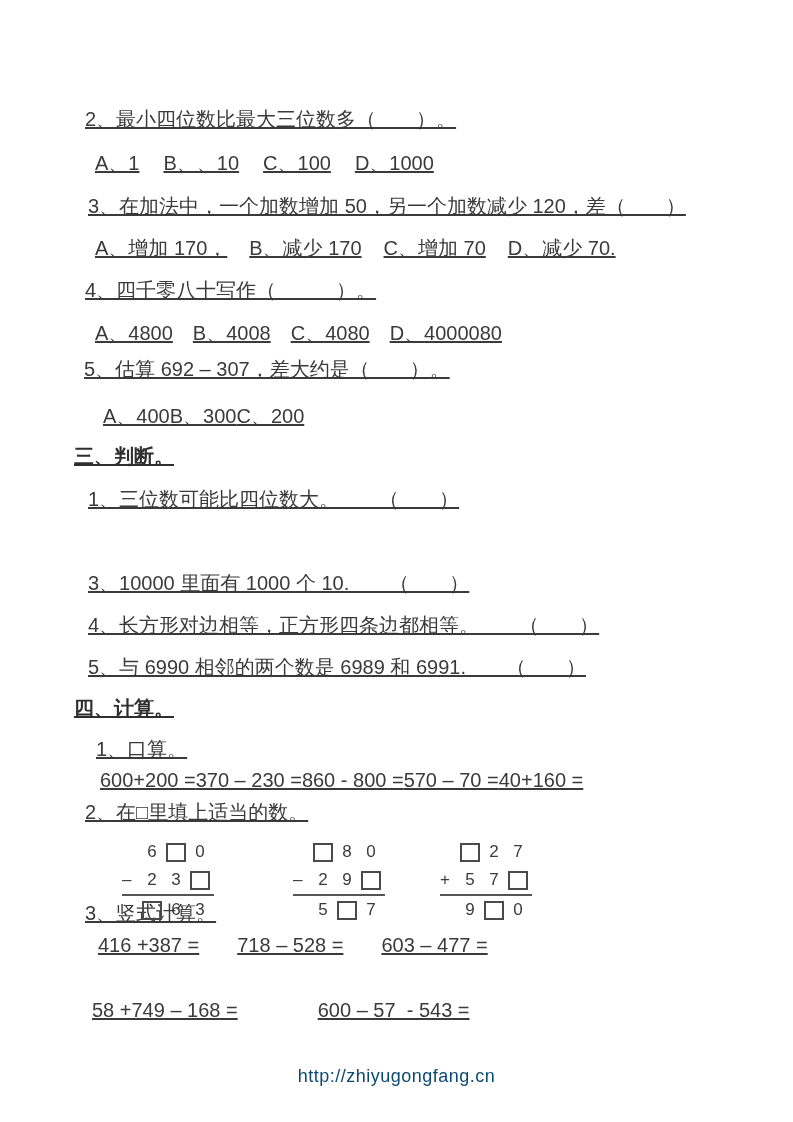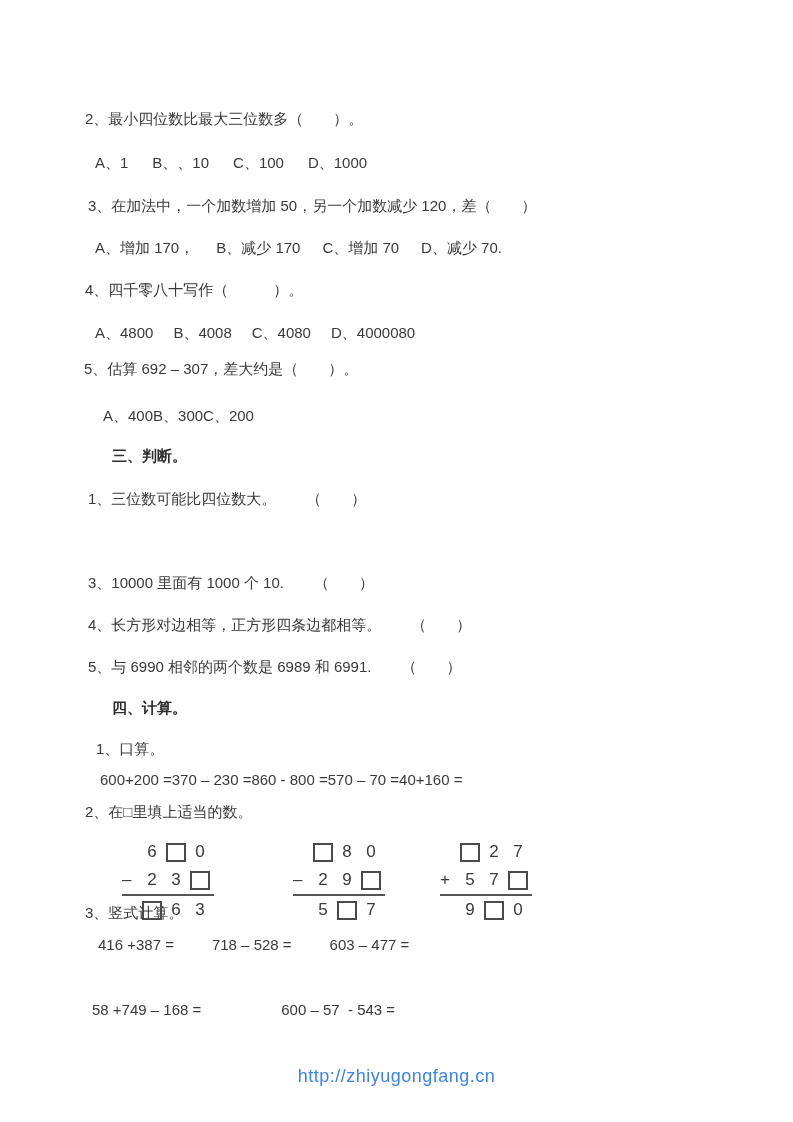--- a/index.html
+++ b/index.html
@@ -7,25 +7,26 @@
     position:relative;
     width:793px;height:1122px;
     margin:0 auto;
     background:#ffffff;
     font-family:"Liberation Sans","DejaVu Sans",sans-serif;
     color:#3a3a3a;
     overflow:hidden;
   }
   .line{
     position:absolute;
-    font-size:15px;
+    font-size:20px;
     line-height:24px;
     white-space:pre;
+    text-decoration:underline;
   }
-  .heading{font-weight:bold;color:#2e2e2e;margin-left:38px;}
+  .heading{font-weight:bold;color:#2e2e2e;}
   .optrow{display:flex;align-items:flex-start;}
   .opt{white-space:pre;}
   
   .colmath{position:absolute;top:838px;width:92px;z-index:2;}
   .crow{display:flex;align-items:center;height:28px;}
   .crow .sign{width:18px;font-size:17px;text-align:left;}
   .crow .cell{width:24px;text-align:center;font-size:17px;position:relative;}
   .crow.result{border-top:2px solid #555;}
   .cell.isbox::before{
     content:"";
@@ -34,21 +35,21 @@
     border:2px solid #4a4a4a;
     box-sizing:border-box;
     background:transparent;
     vertical-align:middle;
   }
   .footer{
     position:absolute;
     left:0;right:0;
     text-align:center;
     font-size:18px;
-    color:#3b82f6;
+    color:#0c4a6e;
     letter-spacing:0.5px;
   }
 </style>
 </head>
 <body>
 
 <div class="page">
 
   <div class="line" style="left:85px;top:107px">2、最小四位数比最大三位数多（　　）。</div>
   <div class="line optrow" style="left:95px;top:151px;gap:24px">

